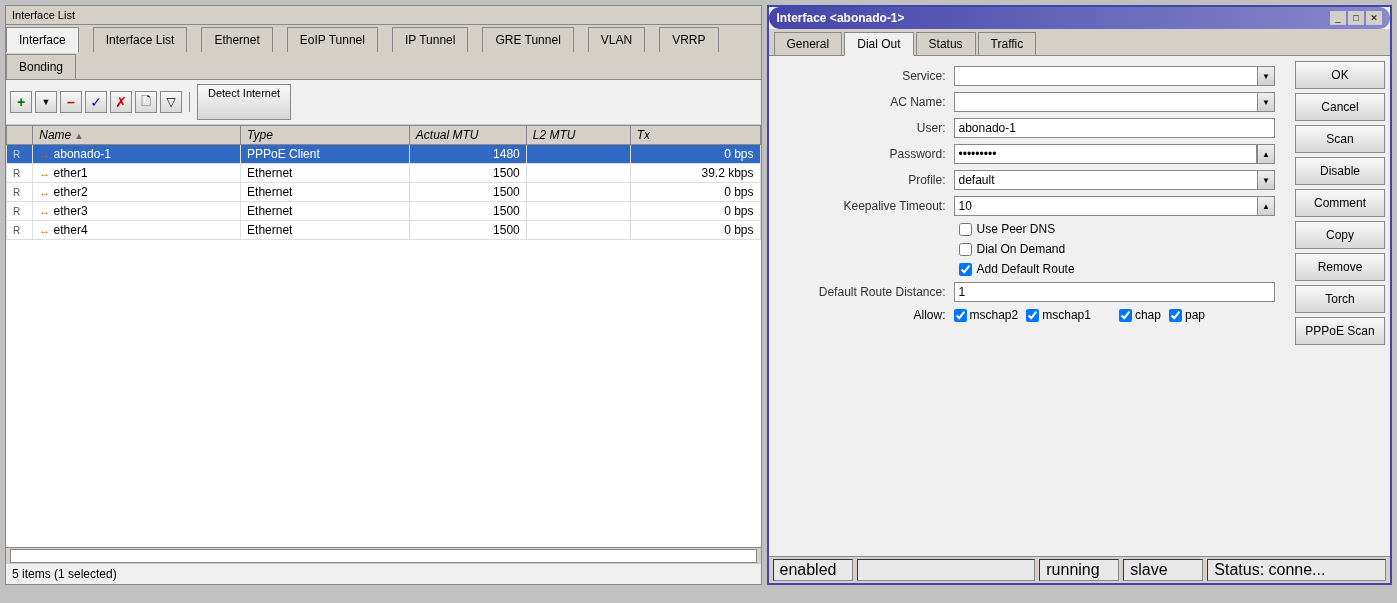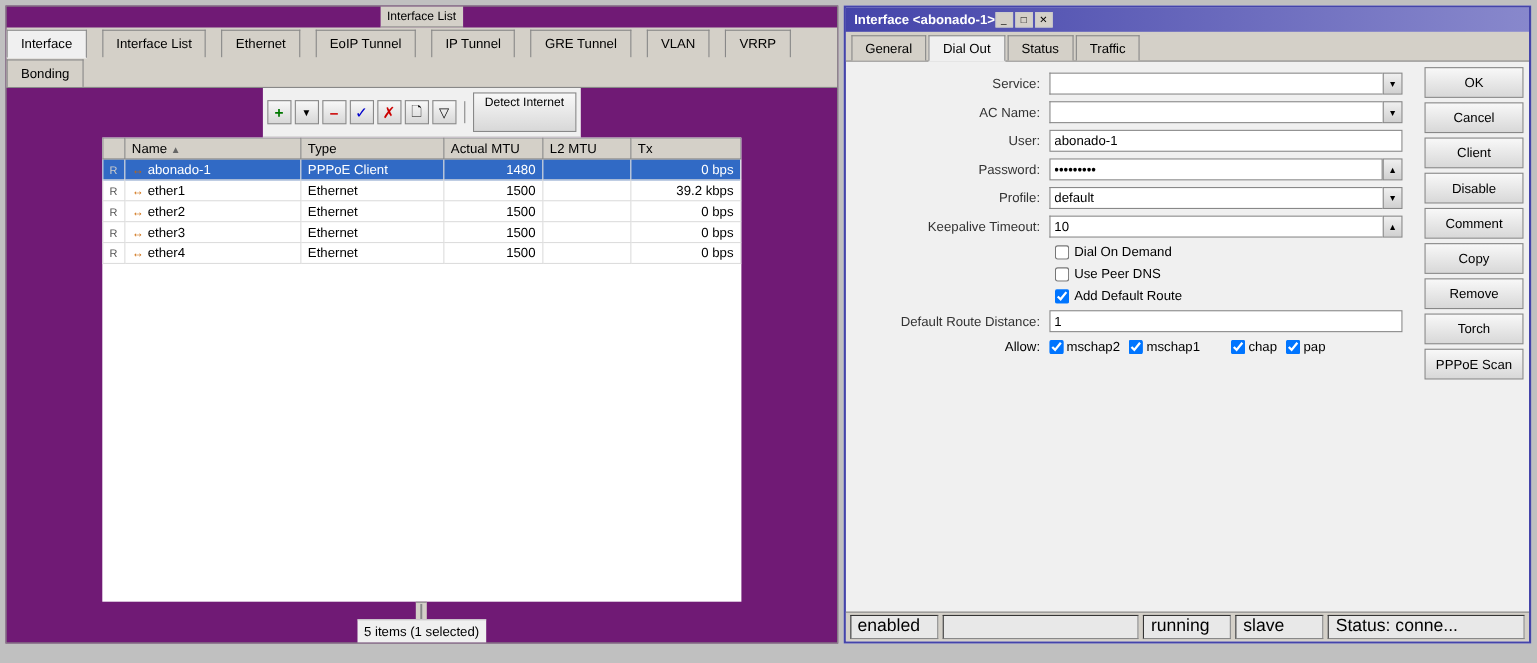--- a/index.html
+++ b/index.html
@@ -2,26 +2,25 @@
 <html><head>
   <meta charset="utf-8">
   <style>
     * { box-sizing: border-box; margin: 0; padding: 0; font-family: 'Segoe UI', Tahoma, sans-serif; font-size: 12px; }
     body { background: #c0c0c0; display: flex; width: 1397px; height: 603px; overflow: hidden; }
 
     
     .left-panel {
       width: 762px;
       height: 580px;
-      background: #701a75;
+      background: #ec4899;
       border: 1px solid #888;
       display: flex;
       flex-direction: column;
       margin: 5px;
-      align-items: center;
     }
 
     .panel-title {
       background: #d4d0c8;
       padding: 3px 6px;
       font-size: 11px;
       border-bottom: 1px solid #888;
     }
 
     .tab-bar {
@@ -92,20 +91,21 @@
       border-collapse: collapse;
     }
 
     th {
       background: #d4d0c8;
       border: 1px solid #888;
       padding: 2px 6px;
       text-align: left;
       font-weight: normal;
       white-space: nowrap;
+      font-style: italic;
     }
 
     td {
       border: 1px solid #ddd;
       padding: 2px 6px;
       white-space: nowrap;
     }
 
     tr.selected td { background: #316ac5; color: white; }
 
@@ -144,22 +144,23 @@
       display: flex;
       flex-direction: column;
       margin: 5px 5px 5px 0;
     }
 
     .dialog-title {
       background: linear-gradient(to right, #4444aa, #8888cc);
       color: white;
       padding: 4px 8px;
       display: flex;
-      justify-content: flex-start;
-      align-items: center;
+      justify-content: space-between;
+      align-items: center;
+      border-radius: 11px;
     }
 
     .dialog-title-text { font-size: 12px; font-weight: bold; }
 
     .title-btns { display: flex; gap: 2px; }
     .title-btn {
       width: 16px; height: 14px;
       border: 1px solid #ccc;
       background: #d4d0c8;
       cursor: pointer;
@@ -502,26 +503,26 @@
       <div class="form-row">
         <label class="form-label">Keepalive Timeout:</label>
         <div class="form-input-with-arrow">
           <input type="text" class="form-input" style="border-right: none;" value="10">
           <div class="arrow-btn">▲</div>
         </div>
       </div>
 
       <div class="checkbox-row">
         <input type="checkbox" style="">
-        <label>Dial On Demand</label>
+        <label>Use Peer DNS</label>
       </div>
 
       <div class="checkbox-row">
         <input type="checkbox" style="">
-        <label>Use Peer DNS</label>
+        <label>Dial On Demand</label>
       </div>
 
       <div class="checkbox-row">
         <input type="checkbox" checked="" style="">
         <label>Add Default Route</label>
       </div>
 
       <div class="form-row">
         <label class="form-label">Default Route Distance:</label>
         <input type="text" class="form-input" value="1" style="">
@@ -547,21 +548,21 @@
             <label>pap</label>
           </div>
         </div>
       </div>
 
     </div>
 
     <div class="side-buttons">
       <button class="side-btn">OK</button>
       <button class="side-btn">Cancel</button>
-      <button class="side-btn">Client</button>
+      <button class="side-btn">Scan</button>
       <button class="side-btn">Disable</button>
       <button class="side-btn">Comment</button>
       <button class="side-btn">Copy</button>
       <button class="side-btn">Remove</button>
       <button class="side-btn">Torch</button>
       <button class="side-btn">PPPoE Scan</button>
     </div>
   </div>
 
   <div class="dialog-status">

